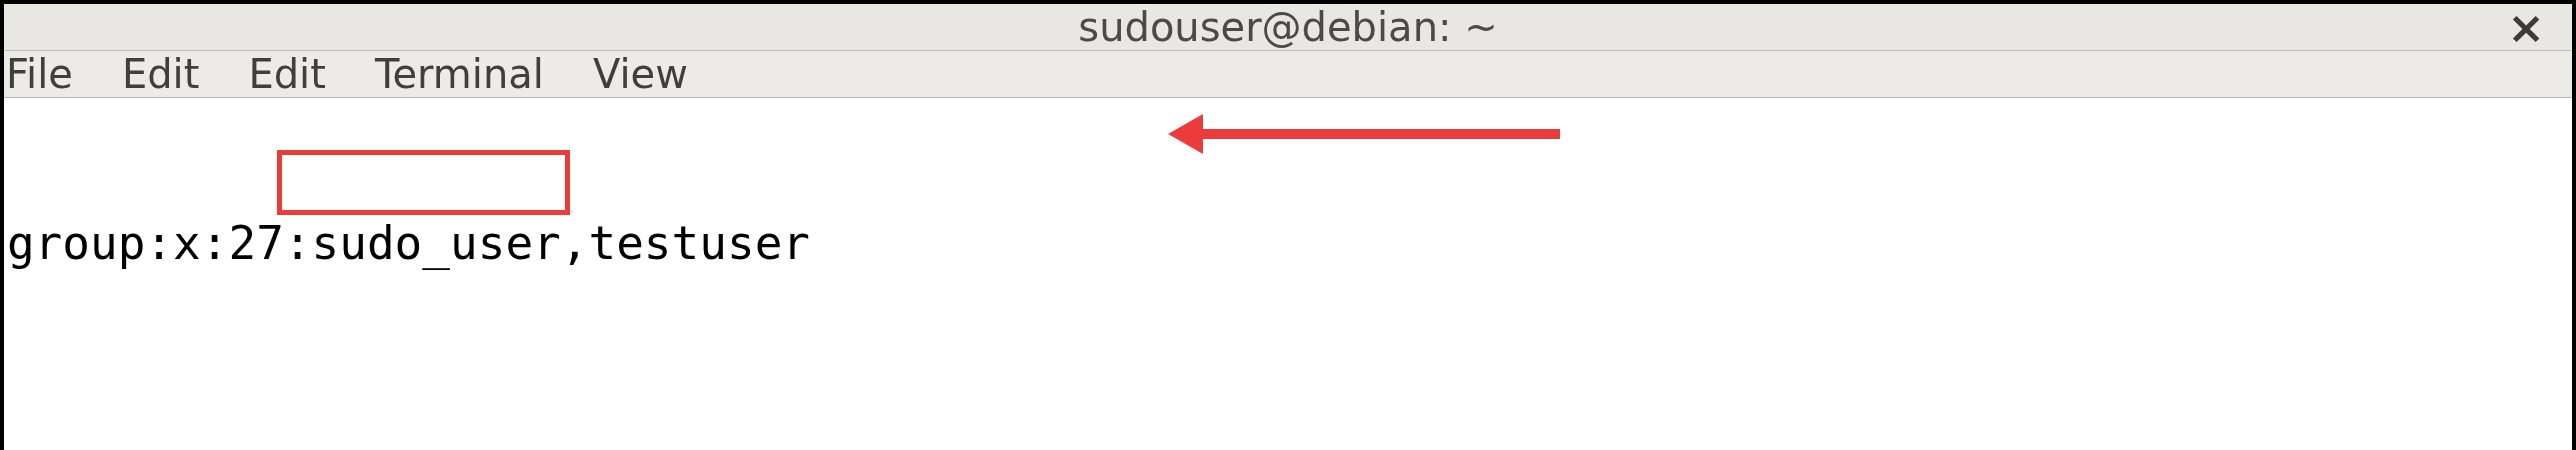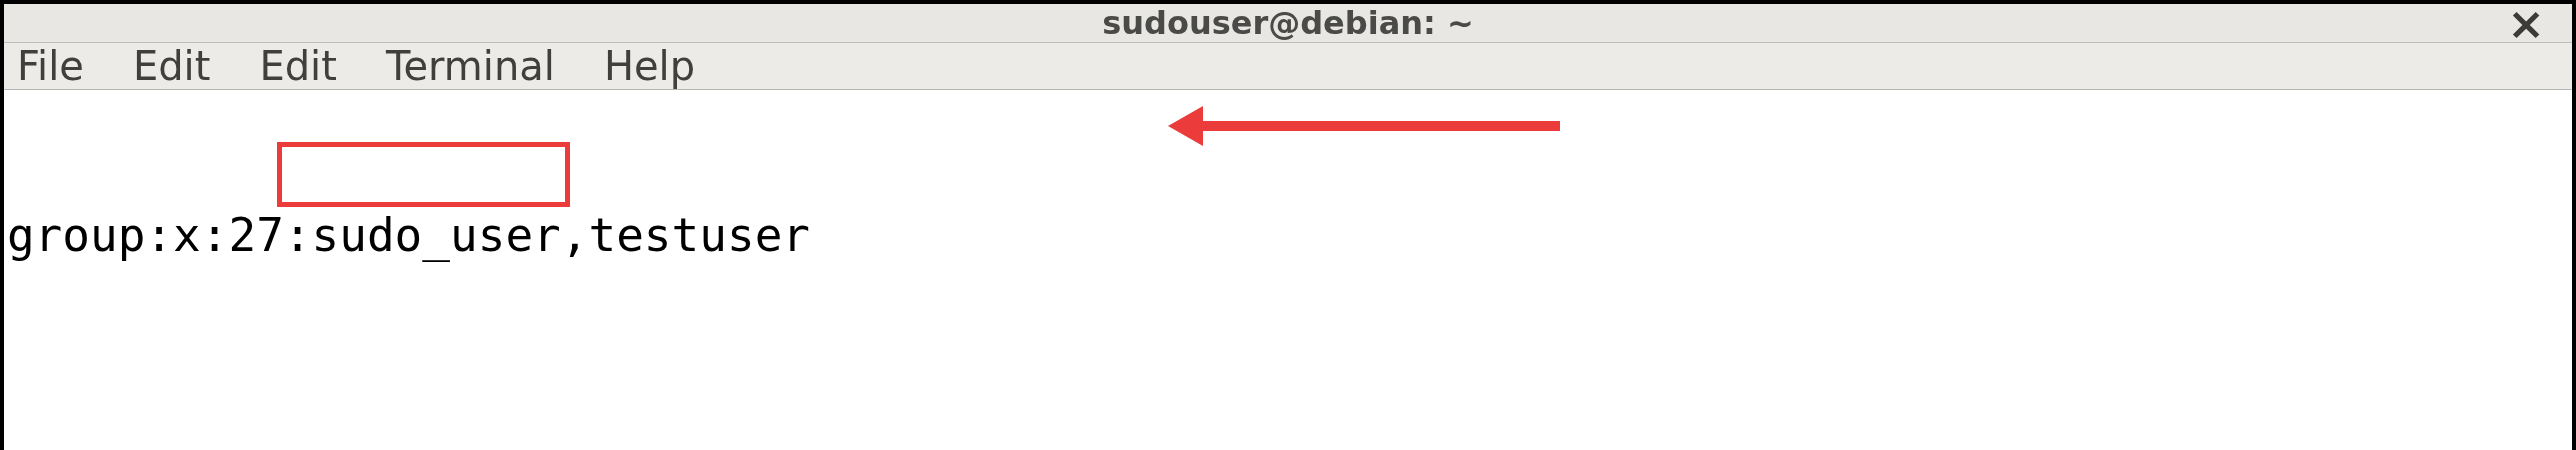--- a/index.html
+++ b/index.html
@@ -23,42 +23,42 @@
     background:#e9e7e4;
     border-bottom:1.4px solid #bfbdb9;
     height:93px;
     display:flex;
     align-items:center;
     position:relative;
   }
   .title-text {
     flex:1;
     text-align:center;
-    font-size:32px;
-    font-weight:700;
+    font-size:40px;
+    font-weight:400;
     color:#4a4a48;
   }
   .close-btn {
     position:absolute;
     right:27px;
     top:50%;
     transform:translateY(-50%);
     font-size:45px;
     font-weight:700;
     color:#3b3b39;
     line-height:1;
     cursor:pointer;
   }
   .menubar {
     background:#ecebe8;
     border-bottom:1.4px solid #b8b6b2;
     height:92px;
     display:flex;
     align-items:center;
-    padding-left:13px;
+    padding-left:2px;
     gap:49px;
     font-size:40px;
     color:#3f3f3d;
   }
   .menubar span { cursor:pointer; }
   .terminal {
     flex:1;
     background:#ffffff;
     font-family: "DejaVu Sans Mono","Liberation Mono",monospace;
     font-size:46px;
@@ -100,21 +100,21 @@
   <div class="titlebar">
     <div class="title-text">sudouser@debian: ~</div>
     <div class="close-btn">×</div>
   </div>
 
   <div class="menubar">
     <span>File</span>
     <span>Edit</span>
     <span>Edit</span>
     <span>Terminal</span>
-    <span>Help</span>
+    <span>View</span>
   </div>
 
   <div class="terminal">
     <span class="term-line"><span>group:x:27:</span><span>sudo_user</span><span>,testuser</span></span>
     
 
     
     <div class="hl-box" style="left:273px; top:52px; width:293px; height:65px;"></div>
 
     

